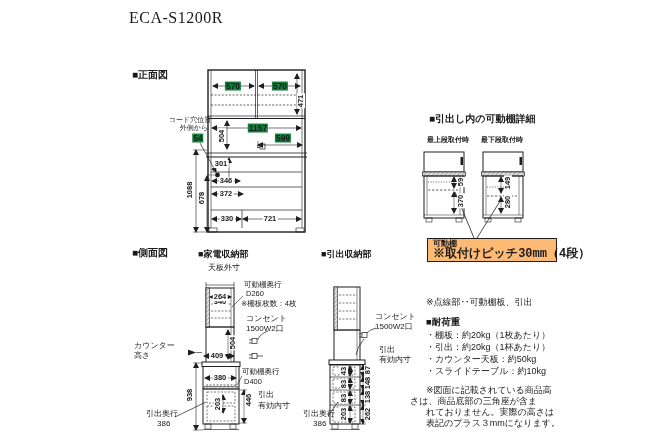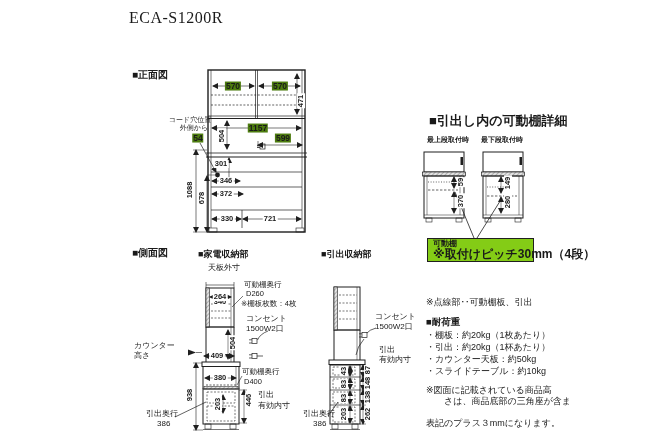--- a/index.html
+++ b/index.html
@@ -5,29 +5,29 @@
   html,body{margin:0;padding:0;background:#fff;}
   #stage{position:relative;width:664px;height:443px;background:#ffffff;overflow:hidden;
          font-family:"Liberation Sans","DejaVu Sans",sans-serif;color:#1a1a1a;}
   .abs{position:absolute;white-space:nowrap;line-height:1.05;}
   .ctr{transform:translate(-50%,-50%);}
   .rot{transform:translate(-50%,-50%) rotate(-90deg);}
   .title{font-family:"Liberation Serif","DejaVu Serif",serif;font-size:16px;letter-spacing:.5px;}
   .badge{background:#d2d2d2;font-size:9px;padding:4px 10px 4px 7px;}
   .sec{font-size:10px;font-weight:bold;}
   .sub{font-size:9px;font-weight:bold;}
-  .sub2{font-size:13px;font-weight:bold;}
+  .sub2{font-size:10px;font-weight:bold;}
   .cap{font-size:7px;font-weight:bold;}
   .dim{font-size:7.5px;font-weight:600;background:#fff;padding:0 1px;}
-  .dimb{font-size:8.5px;font-weight:bold;background:#4d7c0f;padding:0 1px;}
+  .dimb{font-size:8.5px;font-weight:bold;background:#15803d;padding:0 1px;}
   .lab{font-size:7.5px;}
   .lab8{font-size:8px;}
   .note{font-size:9px;}
   .noteb{font-size:9.5px;font-weight:bold;}
-  .callout{border:1px solid #1f1f1f;width:107px;height:24px;padding:1px 0 0 5px;box-sizing:border-box;background:#84cc16;}
+  .callout{border:1px solid #1f1f1f;width:130px;height:24px;padding:1px 0 0 5px;box-sizing:border-box;background:#fdba74;font-family:Liberation Mono, monospace;}
   .c1{font-size:8px;font-weight:bold;}
   .c2{font-size:12px;font-weight:bold;}
   svg{position:absolute;left:0;top:0;}
 </style>
 </head>
 <body>
 
 <div id="stage">
 
 <svg width="664" height="443" viewBox="0 0 664 443">
@@ -298,16 +298,17 @@
 <div class="abs lab8" style="left:303px;top:410px">引出奥行</div>
 <div class="abs lab8" style="left:313px;top:420px">386</div>
 
 <div class="abs note" style="left:426px;top:298px">※点線部･･可動棚板、引出</div>
 <div class="abs noteb" style="left:426px;top:317px">■耐荷重</div>
 <div class="abs note" style="left:426px;top:331px">・棚板：約20kg（1枚あたり）</div>
 <div class="abs note" style="left:426px;top:343px">・引出：約20kg（1杯あたり）</div>
 <div class="abs note" style="left:426px;top:355px">・カウンター天板：約50kg</div>
 <div class="abs note" style="left:426px;top:367px">・スライドテーブル：約10kg</div>
 <div class="abs note" style="left:426px;top:386px">※図面に記載されている商品高</div>
-<div class="abs note" style="left:444px;top:397px">さは、商品底部の三角座が含ま</div>
+<div class="abs note" style="left:410px;top:397px">さは、商品底部の三角座が含ま</div>
+<div class="abs note" style="left:426px;top:408px">れておりません。実際の高さは</div>
 <div class="abs note" style="left:426px;top:419px">表記のプラス３mmになります。</div>
 
 </div>
 
 </body></html>

